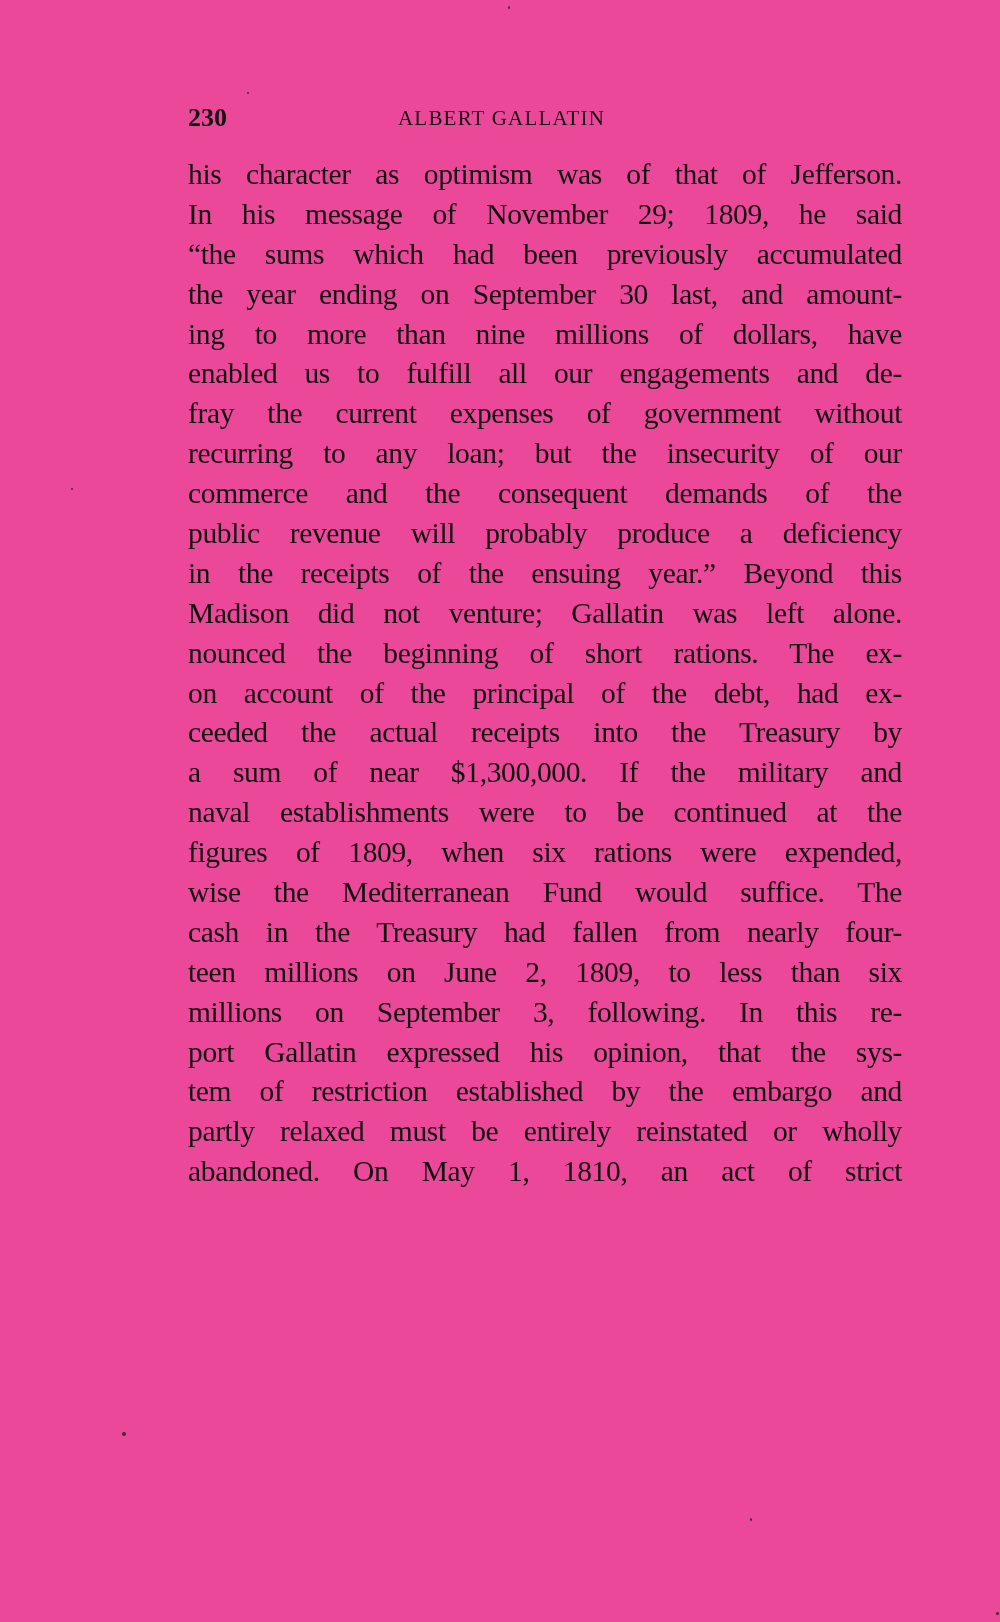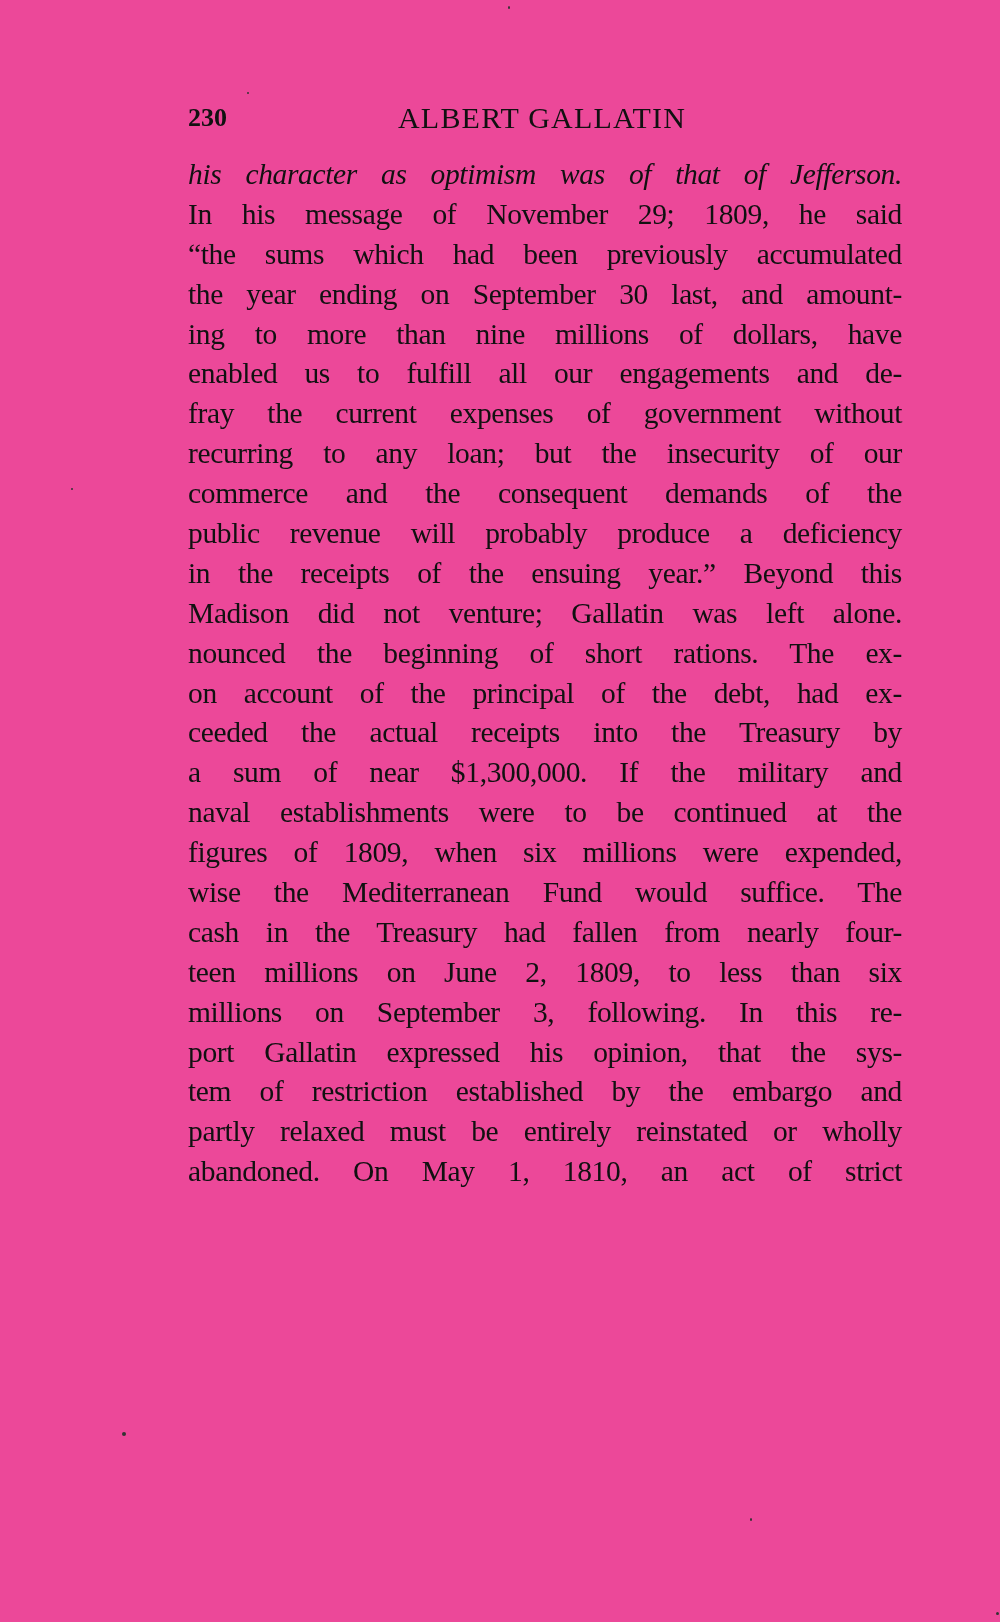--- a/index.html
+++ b/index.html
@@ -34,21 +34,21 @@
       top: 0;
       font-size: 26px;
       font-weight: bold;
       line-height: 36px;
       letter-spacing: 0px;
     }
     .running-title {
       position: absolute;
       left: 210px;
       top: 0;
-      font-size: 30px;
+      font-size: 21px;
       line-height: 36px;
       letter-spacing: 1.2px;
     }
     .body-text {
       position: absolute;
       left: 188px;
       top: 155px;
       width: 714px;
     }
     .line {
@@ -76,38 +76,38 @@
 <body>
 
 <div class="page">
 
   <div class="running-header">
     <span class="page-number">230</span>
     <span class="running-title">ALBERT GALLATIN</span>
   </div>
 
   <div class="body-text">
-    <div class="line"><span style="white-space: nowrap; font-style: italic;">his character as optimism was of that of Jefferson.</span></div>
+    <div class="line"><span style="white-space: nowrap;">his character as optimism was of that of Jefferson.</span></div>
     <div class="line"><span style="white-space: nowrap;">In his message of November 29; 1809, he said</span></div>
     <div class="line"><span style="white-space: nowrap;">“the sums which had been previously accumulated</span></div>
     <div class="line"><span style="white-space: nowrap;">the year ending on September 30 last, and amount-</span></div>
     <div class="line"><span style="white-space: nowrap;">ing to more than nine millions of dollars, have</span></div>
     <div class="line"><span style="white-space: nowrap;">enabled us to fulfill all our engagements and de-</span></div>
     <div class="line"><span style="white-space: nowrap;">fray the current expenses of government without</span></div>
     <div class="line"><span style="white-space: nowrap;">recurring to any loan; but the insecurity of our</span></div>
     <div class="line"><span style="white-space: nowrap;">commerce and the consequent demands of the</span></div>
     <div class="line"><span style="white-space: nowrap;">public revenue will probably produce a deficiency</span></div>
     <div class="line"><span style="white-space: nowrap;">in the receipts of the ensuing year.”  Beyond this</span></div>
     <div class="line"><span style="white-space: nowrap;">Madison did not venture;  Gallatin was left alone.</span></div>
     <div class="line"><span style="white-space: nowrap;">nounced the beginning of short rations.  The ex-</span></div>
     <div class="line"><span style="white-space: nowrap;">on account of the principal of the debt, had ex-</span></div>
     <div class="line"><span style="white-space: nowrap;">ceeded the actual receipts into the Treasury by</span></div>
     <div class="line"><span style="white-space: nowrap;">a sum of near $1,300,000.  If the military and</span></div>
     <div class="line"><span style="white-space: nowrap;">naval establishments were to be continued at the</span></div>
-    <div class="line"><span style="white-space: nowrap;">figures of 1809, when six millions were expended,</span></div>
+    <div class="line"><span style="white-space: nowrap;">figures of 1809, when six rations were expended,</span></div>
     <div class="line"><span style="white-space: nowrap;">wise the Mediterranean Fund would suffice.  The</span></div>
     <div class="line"><span style="white-space: nowrap;">cash in the Treasury had fallen from nearly four-</span></div>
     <div class="line"><span style="white-space: nowrap;">teen millions on June 2, 1809, to less than six</span></div>
     <div class="line"><span style="white-space: nowrap;">millions on September 3, following.  In this re-</span></div>
     <div class="line"><span style="white-space: nowrap;">port Gallatin expressed his opinion, that the sys-</span></div>
     <div class="line"><span style="white-space: nowrap;">tem of restriction established by the embargo and</span></div>
     <div class="line"><span style="white-space: nowrap;">partly relaxed must be entirely reinstated or wholly</span></div>
     <div class="line"><span style="white-space: nowrap;">abandoned.  On May 1, 1810, an act of strict</span></div>
   </div>
 

